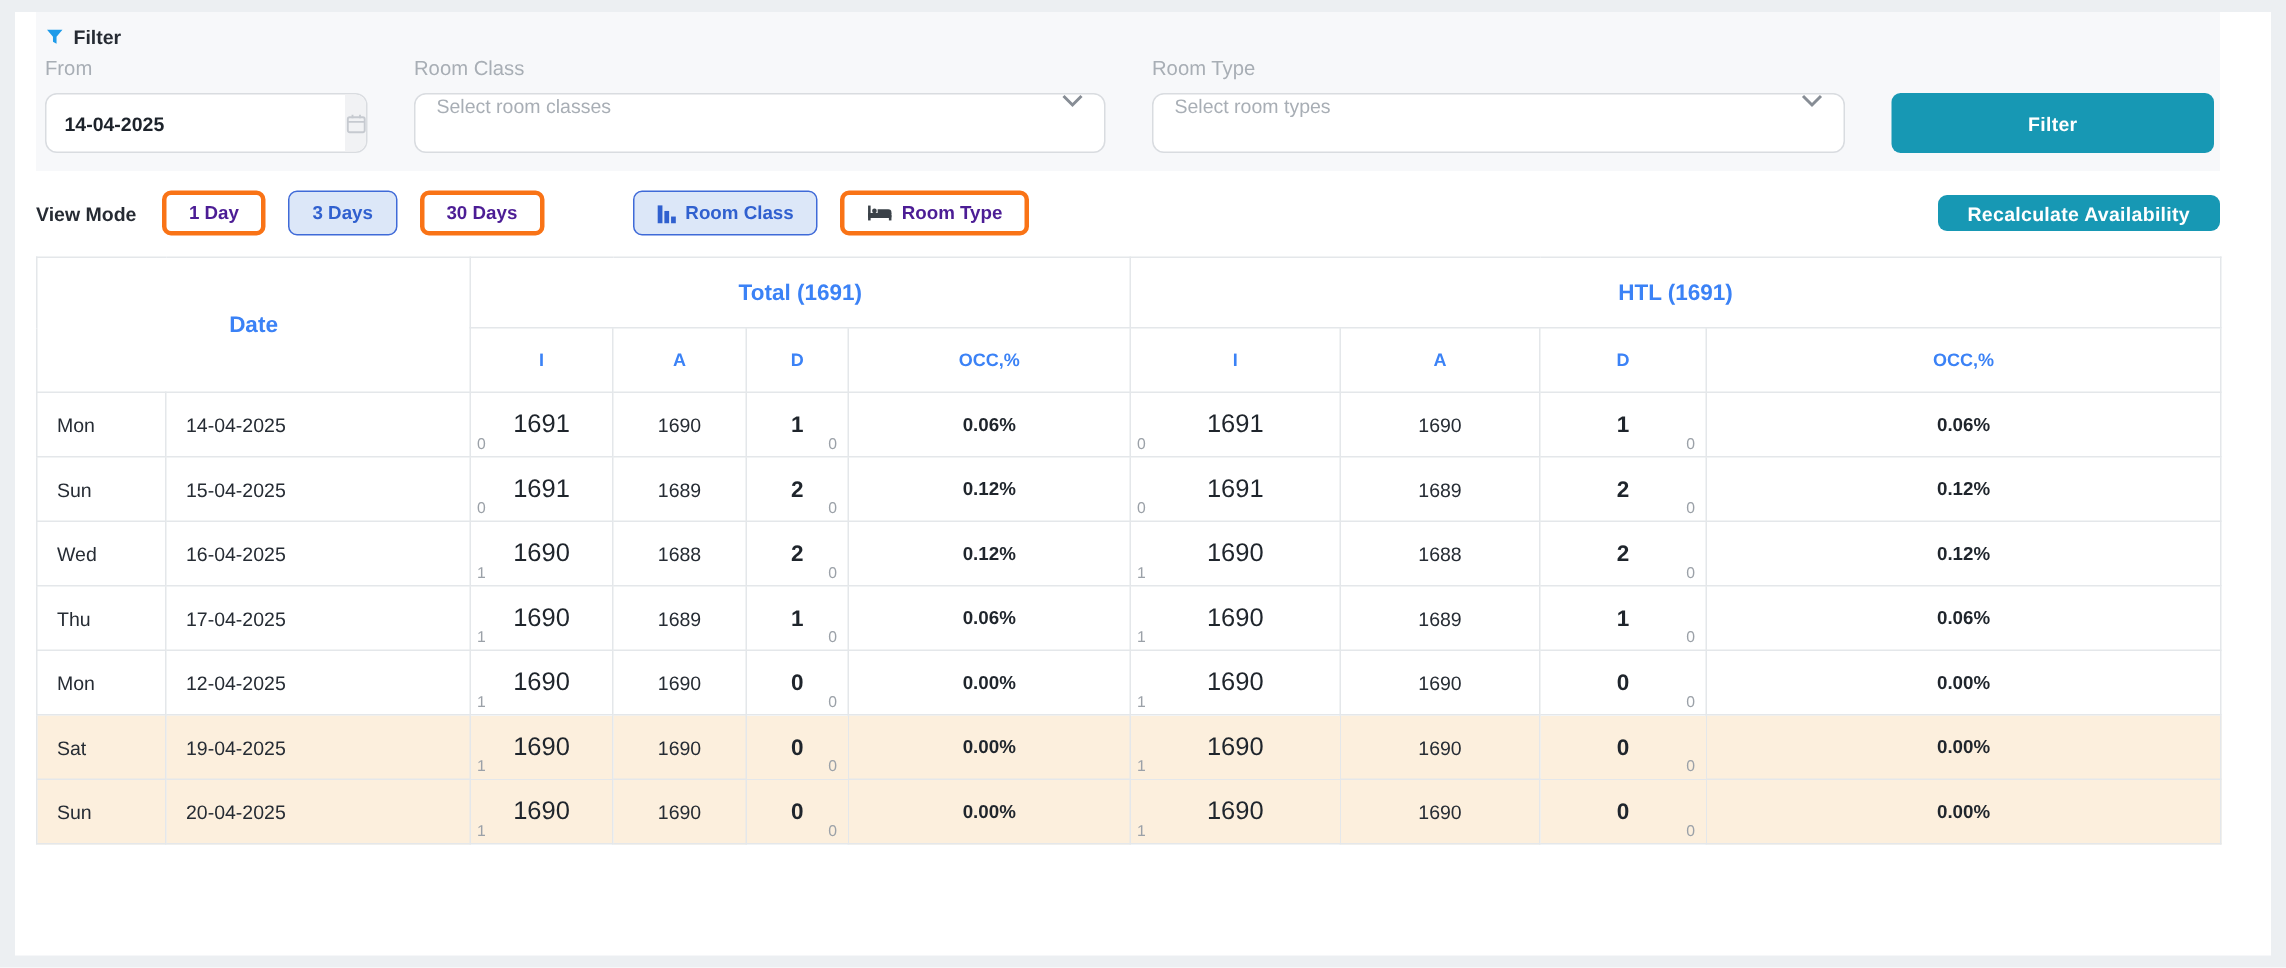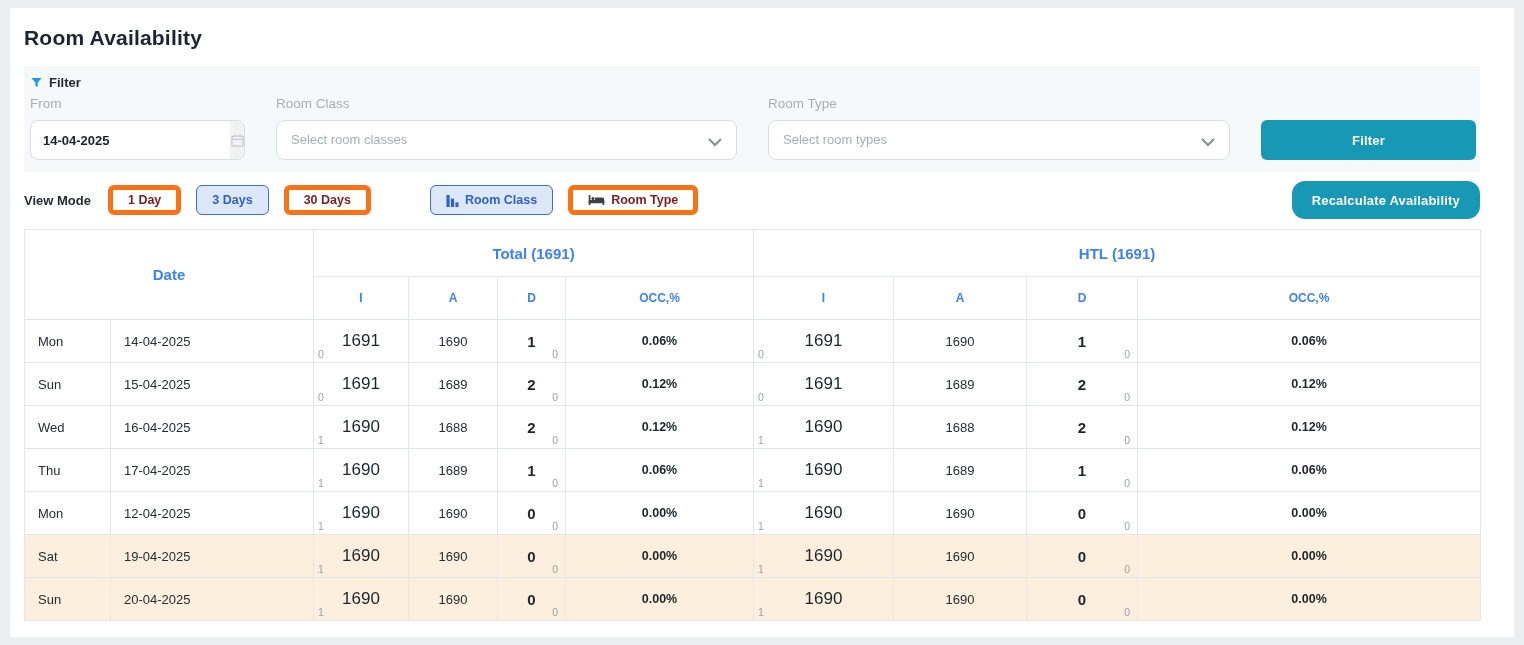--- a/index.html
+++ b/index.html
@@ -55,53 +55,53 @@
     color: #1d232b; background: transparent;
     font-family: "Liberation Sans", sans-serif;
   }
   .date-cal {
     width: 38px; background: #f1f2f4;
     display: flex; align-items: center; justify-content: center;
   }
   .select-box {
     height: 40px; background: #fff;
     border: 1px solid #d9dce0; border-radius: 8px;
-    display: flex; align-items: flex-end;
-    padding: 12px 14px; cursor: pointer;
+    display: flex; align-items: flex-start;
+    padding: 0 14px; cursor: pointer;
   }
   .select-box .ph { flex: 1; font-size: 13px; color: #a8aeb5; }
 
   .btn-teal {
     background: #1798b4; color: #fff;
     border: none; border-radius: 6px;
     font-size: 13px; font-weight: 700;
     font-family: "Liberation Sans", sans-serif;
     cursor: pointer; letter-spacing: .2px;
   }
   .filter-btn { height: 40px; width: 215px; }
 
   
   .toolbar {
     margin: 8px 0 0 14px; width: 1456px;
     display: flex; align-items: center; height: 40px; justify-content: center;
   }
   .vm-label { font-size: 13px; font-weight: 700; color: #262b33; margin-right: 17px; }
   .tgl {
     height: 30px; border-radius: 6px;
-    background: #fff; border: 5px solid #f97316;
-    font-size: 12.5px; font-weight: 700; color: #7f1d1d;
+    background: #fff; border: 3px solid #f97316;
+    font-size: 12.5px; font-weight: 700; color: #4c1d95;
     font-family: "Liberation Sans", sans-serif;
     padding: 0 15px; margin-right: 15px; cursor: pointer;
     display: inline-flex; align-items: center; gap: 6px;
   }
   .tgl.selected {
     background: #dce7f8; border: 1.5px solid #3f6ad8; color: #3060cf;
   }
   .group-gap { margin-left: 44px; }
-  .recalc-btn { margin-left: auto; height: 38px; padding: 0 20px; border-radius: 13px; }
+  .recalc-btn { margin-left: auto; height: 24px; padding: 0 20px; }
 
   
   table.avail {
     margin: 9px 0 0 14px;
     width: 1456px;
     border-collapse: collapse;
     table-layout: fixed;
   }
   .avail th, .avail td { border: 1px solid #e4e7ea; }
   .avail thead th { color: #3b82f6; background: #fff; }
@@ -115,21 +115,20 @@
   .c-d   { font-size: 15px; color: #1f252c; font-weight: 700; text-align: center; position: relative; }
   .c-occ { font-size: 12.5px; color: #1f252c; font-weight: 700; text-align: center; }
   .sub-left  { position: absolute; left: 4px;  bottom: 2px; font-size: 10.5px; color: #9ba1a8; font-weight: 400; }
   .sub-right { position: absolute; right: 7px; bottom: 2px; font-size: 10.5px; color: #9ba1a8; font-weight: 400; }
 </style>
 </head>
 <body>
 
 <div class="card">
 
-  <div class="page-title">Room Availability</div>
 
   <div class="filter-panel">
     <div class="filter-title">
       <span style="display:inline-flex;">
         <svg width="13" height="13" viewBox="0 0 24 24">
             <path fill="#1e9be9" d="M2.5 3.5h19l-7.3 8.6v8.4l-4.4-2.5v-5.9z"></path>
           </svg>
       </span>
       <span>Filter</span>
     </div>

